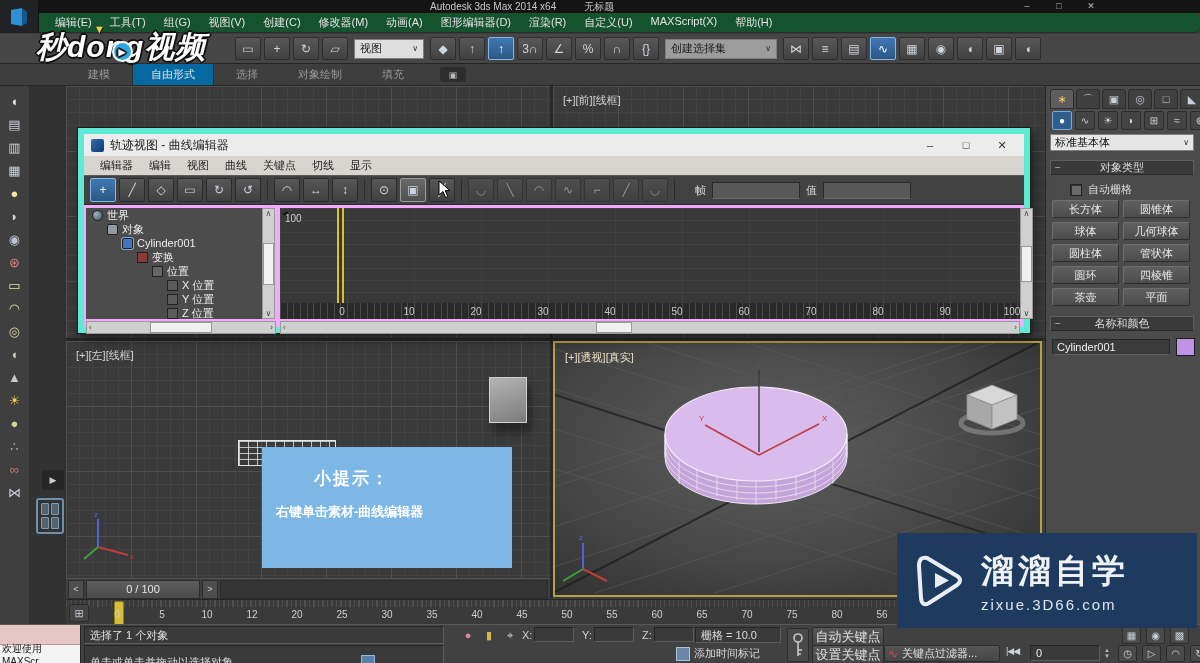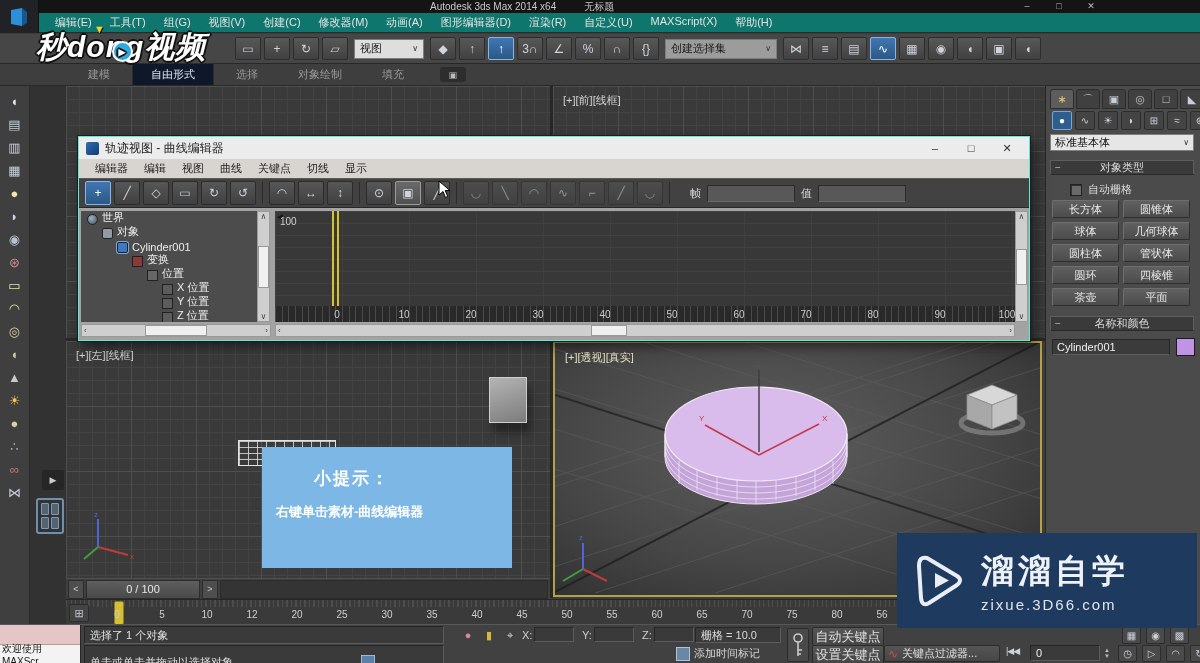--- a/index.html
+++ b/index.html
@@ -11,22 +11,22 @@
   #titlebar{position:absolute;left:0;top:0;width:1200px;height:13px;background:#141414;color:#c9c9c9;font-size:10px;}
   .title-wrap{position:absolute;left:430px;top:0;display:flex;gap:28px;line-height:13px;}
   .win-btns{position:absolute;left:1020px;top:0;display:flex;gap:18px;line-height:13px;font-size:9px;color:#bbb;}
   .win-btns span{width:14px;text-align:center;}
 
   
   #app-logo{position:absolute;left:0;top:0;width:38px;height:33px;background:#202225;z-index:5;
             display:flex;align-items:center;justify-content:center;border-right:1px solid #111;}
 
   
-  #menubar{position:absolute;left:0;top:13px;width:1200px;height:20px;background:#0f766e;
-           border-bottom:1px solid #2b2b2b;display:flex;align-items:center;padding-left:46px;box-sizing:border-box;}
+  #menubar{position:absolute;left:0;top:13px;width:1200px;height:20px;background:#14532d;
+           border-bottom:1px solid #2b2b2b;display:flex;align-items:center;padding-left:46px;box-sizing:border-box;border-radius:6px;}
   .menu-item{padding:2px 9px;color:#e3e3e3;font-size:11px;white-space:nowrap;}
 
   
   #main-toolbar{position:absolute;left:0;top:34px;width:1200px;height:30px;background:#464646;
                 border-bottom:1px solid #272727;display:flex;align-items:center;gap:3px;box-sizing:border-box;}
   .tb-spacer{width:232px;flex:0 0 auto;}
   .tb-run{display:flex;align-items:center;gap:3px;}
   .tico{min-width:22px;height:21px;background:linear-gradient(#585858,#414141);border:1px solid #2d2d2d;border-radius:2px;
         color:#cdd5de;display:flex;align-items:center;justify-content:center;font-size:12px;padding:0 1px;}
   .tico.active{background:linear-gradient(#3f77b4,#2c5884);border-color:#86b6e6;color:#fff;}
@@ -34,21 +34,21 @@
   .tb-dd{height:18px;background:#b9b9b9;color:#1a1a1a;display:flex;align-items:center;padding:0 5px;
          border:1px solid #7c7c7c;font-size:11px;gap:6px;margin:0 3px;}
   .tb-dd .dd-arr{font-size:8px;color:#333;}
   .tb-dd.light{background:#dedede;width:58px;justify-content:space-between;}
   .tb-dd.sel{background:#9c9c9c;width:100px;justify-content:space-between;}
 
   
   #ribbon{position:absolute;left:0;top:64px;width:1200px;height:22px;background:#3e3e3e;border-bottom:1px solid #292929;
           display:flex;align-items:flex-end;padding-left:70px;box-sizing:border-box;gap:4px;}
   .rtab{padding:3px 18px;color:#9a9a9a;font-size:11px;}
-  .rtab.active{background:#0f172a;color:#d9e5f1;border:1px solid #2c2c2c;border-bottom:none;}
+  .rtab.active{background:#0369a1;color:#d9e5f1;border:1px solid #2c2c2c;border-bottom:none;}
   .ribbon-extra{width:26px;height:15px;background:#2d2d2d;border-radius:3px;color:#bbb;font-size:9px;
                 display:flex;align-items:center;justify-content:center;margin:0 0 3px 14px;}
 
   
   #brand-logo{position:absolute;left:36px;top:27px;z-index:30;font-weight:bold;font-size:30px;color:#fff;letter-spacing:1px;
      text-shadow:-2px 0 #111,2px 0 #111,0 -2px #111,0 2px #111,-1px -1px #111,1px 1px #111,-1px 1px #111,1px -1px #111;
      font-style:italic;}
   .brand-play{position:absolute;left:76px;top:14px;width:17px;height:17px;border-radius:50%;background:#2da8e0;
      color:#fff;font-size:9px;display:flex;align-items:center;justify-content:center;font-style:normal;
      border:2px solid #fff;}
@@ -85,43 +85,43 @@
                      repeating-linear-gradient(rgba(225,225,225,.8) 0 1px,transparent 1px 6px);}
   #gray-box{position:absolute;left:423px;top:36px;width:36px;height:44px;background:linear-gradient(160deg,#b4b4b4,#7c7c7c);
     border:1px solid #cfcfcf;box-shadow:4px 10px 8px rgba(0,0,0,.35);}
 
   
   #tooltip{position:absolute;left:262px;top:447px;width:250px;height:121px;background:#7db7e6;z-index:20;color:#fff;}
   #tooltip .t1{position:absolute;left:52px;top:20px;font-size:17px;font-weight:bold;letter-spacing:2px;}
   #tooltip .t2{position:absolute;left:14px;top:56px;font-size:13px;font-weight:bold;}
 
   
-  #trackview{position:absolute;left:78px;top:128px;width:952px;height:205px;z-index:10;background:#a3a3a3;
-     border:1px solid #5eead4;box-shadow:0 0 0 1px #1d1d1d,4px 5px 12px rgba(0,0,0,.55);box-sizing:border-box;margin-top:8px;}
+  #trackview{position:absolute;left:78px;top:128px;width:952px;height:205px;z-index:10;background:#f0abfc;
+     border:6px solid #5eead4;box-shadow:0 0 0 1px #1d1d1d,4px 5px 12px rgba(0,0,0,.55);box-sizing:border-box;}
   #tv-titlebar{position:absolute;left:0;top:0;width:100%;height:22px;background:#ececec;color:#222;display:flex;align-items:center;}
   #tv-titlebar .tv-ico{width:13px;height:13px;margin:0 6px 0 7px;background:linear-gradient(135deg,#2e6cb5,#123c6e);border-radius:2px;}
   #tv-title{font-size:12px;color:#1c1c1c;}
   #tv-winbtns{position:absolute;right:4px;top:0;display:flex;height:22px;}
   #tv-winbtns span{width:36px;text-align:center;line-height:22px;color:#333;font-size:11px;}
   #tv-menubar{position:absolute;left:0;top:22px;width:100%;height:19px;background:#d8d5d1;color:#1e1e1e;
      display:flex;align-items:center;padding-left:8px;box-sizing:border-box;}
   #tv-menubar .tvm{padding:0 8px;font-size:11px;}
   #tv-toolbar{position:absolute;left:0;top:41px;width:100%;height:30px;background:#424242;border-top:1px solid #5a5a5a;
      border-bottom:1px solid #282828;display:flex;align-items:center;padding-left:6px;box-sizing:border-box;gap:3px;}
   .tvico{width:24px;height:22px;background:linear-gradient(#575757,#404040);border:1px solid #2c2c2c;border-radius:2px;
      color:#ccd4dd;display:flex;align-items:center;justify-content:center;font-size:12px;}
   .tvico.active{background:linear-gradient(#3f77b4,#2c5884);border-color:#86b6e6;color:#fff;}
   .tvico.hover{background:linear-gradient(#6a6a6a,#505050);border-color:#9a9a9a;}
   .tvico.muted{opacity:.55;}
   .tv-fields{display:flex;align-items:center;gap:6px;margin-left:14px;}
   .tv-fld-label{color:#d8d8d8;font-size:11px;}
   .tv-fld{width:86px;height:15px;background:#585858;border:1px solid #2a2a2a;border-bottom-color:#6a6a6a;}
 
   #tv-tree{position:absolute;left:2px;top:74px;width:176px;height:111px;background:#4c4c4c;overflow:hidden;}
-  .tv-row{display:flex;align-items:flex-end;height:14px;color:#ececec;font-size:11px;white-space:nowrap;}
+  .tv-row{display:flex;align-items:center;height:14px;color:#ececec;font-size:11px;white-space:nowrap;}
   .tri{width:11px;height:11px;margin-right:4px;flex:0 0 auto;border:1px solid #222;box-sizing:border-box;background:#777;}
   .tri-world{border-radius:50%;background:radial-gradient(circle at 35% 35%,#9fb3c0,#39505e);}
   .tri-objects{background:#939aa4;border-radius:2px;}
   .tri-object{background:#3f78c0;border-radius:2px;box-shadow:0 0 0 1px #79a8dd;}
   .tri-transform{background:#8a3a3a;}
   .tri-position{background:#666;}
   .tri-track{background:#5c5c5c;}
   .tv-vscroll{position:absolute;width:13px;background:#cfcfcf;border:1px solid #9a9a9a;box-sizing:border-box;
      display:flex;flex-direction:column;align-items:center;justify-content:space-between;color:#444;font-size:8px;}
   .sb-thumb{width:9px;background:#f0f0f0;border:1px solid #999;}

